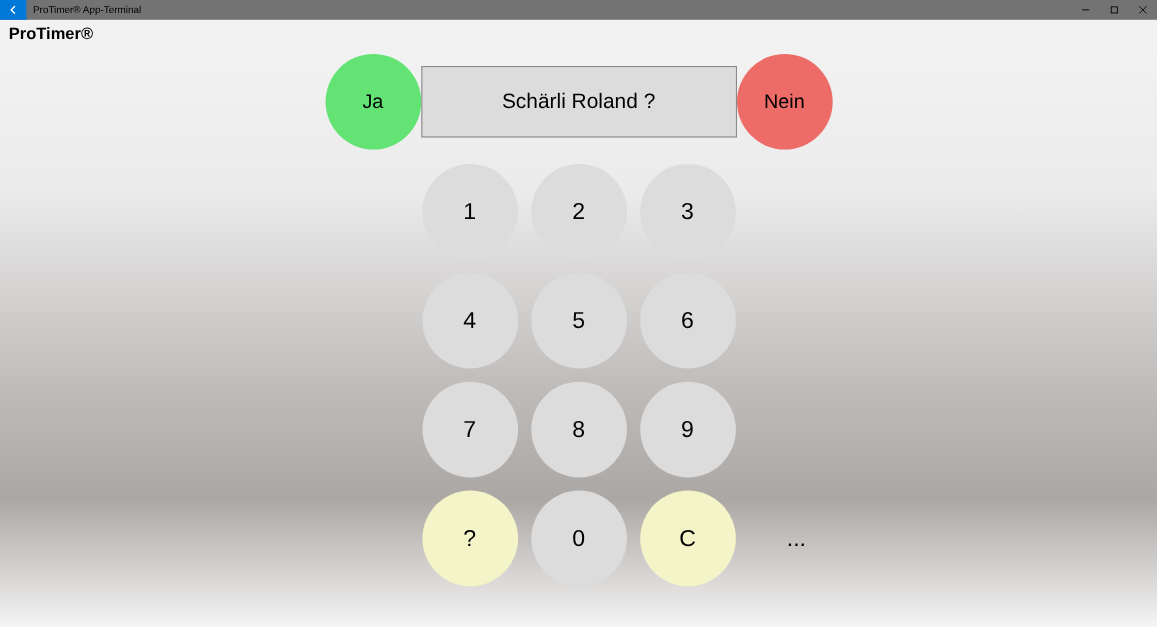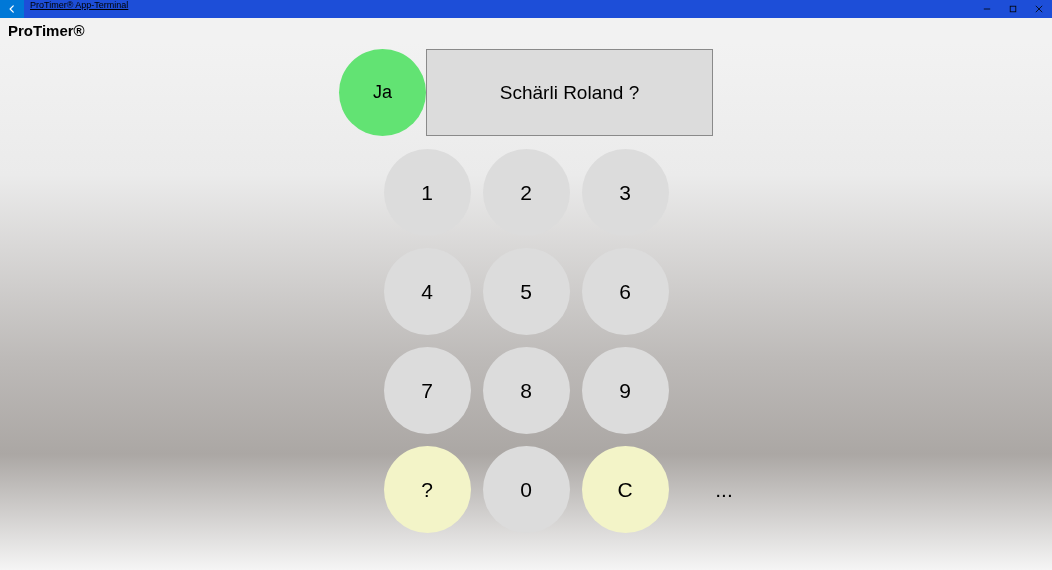--- a/index.html
+++ b/index.html
@@ -1,26 +1,25 @@
 <!DOCTYPE html>
 <html><head>
 <meta charset="utf-8">
 <style>
   * { box-sizing: border-box; margin: 0; padding: 0; font-family: "Segoe UI", Arial, sans-serif; }
   html, body { width: 1052px; height: 570px; overflow: hidden; }
 
   .titlebar {
     height: 18px;
-    background: #1d4ed8;
-    display: flex;
-    align-items: flex-start;
+    background: #737373;
+    display: flex;
+    align-items: center;
     font-size: 9px;
     color: #000;
     position: relative;
-    text-decoration: underline;
   }
   .back-btn {
     width: 24px;
     height: 18px;
     background: #0078d7;
     display: flex;
     align-items: center;
     justify-content: center;
     color: #fff;
   }
@@ -78,21 +77,21 @@
     display: flex;
     align-items: center;
     justify-content: center;
     font-size: 18px;
     color: #000;
   }
   .circle-yes { background: #62e373; }
   .circle-no  { background: #ed6c67; }
   .display-box {
     width: 287px;
-    height: 87px;
+    height: 65px;
     background: #dcdcdc;
     border: 1px solid #8a8a8a;
     display: flex;
     align-items: center;
     justify-content: center;
     font-size: 19px;
     color: #000;
   }
 
   .keypad {
@@ -167,20 +166,23 @@
 
 <div class="content">
 
   <div class="confirm-row">
     <div class="circle-yes">
       <span>Ja</span>
     </div>
     <div class="display-box">
       <span>Schärli Roland ?</span>
     </div>
+    <div class="circle-no">
+      <span>Nein</span>
+    </div>
   </div>
 
   <div class="keypad">
     <div class="krow">
       <div class="key">
           <span>1</span>
         </div>
       <div class="key">
           <span>2</span>
         </div>

